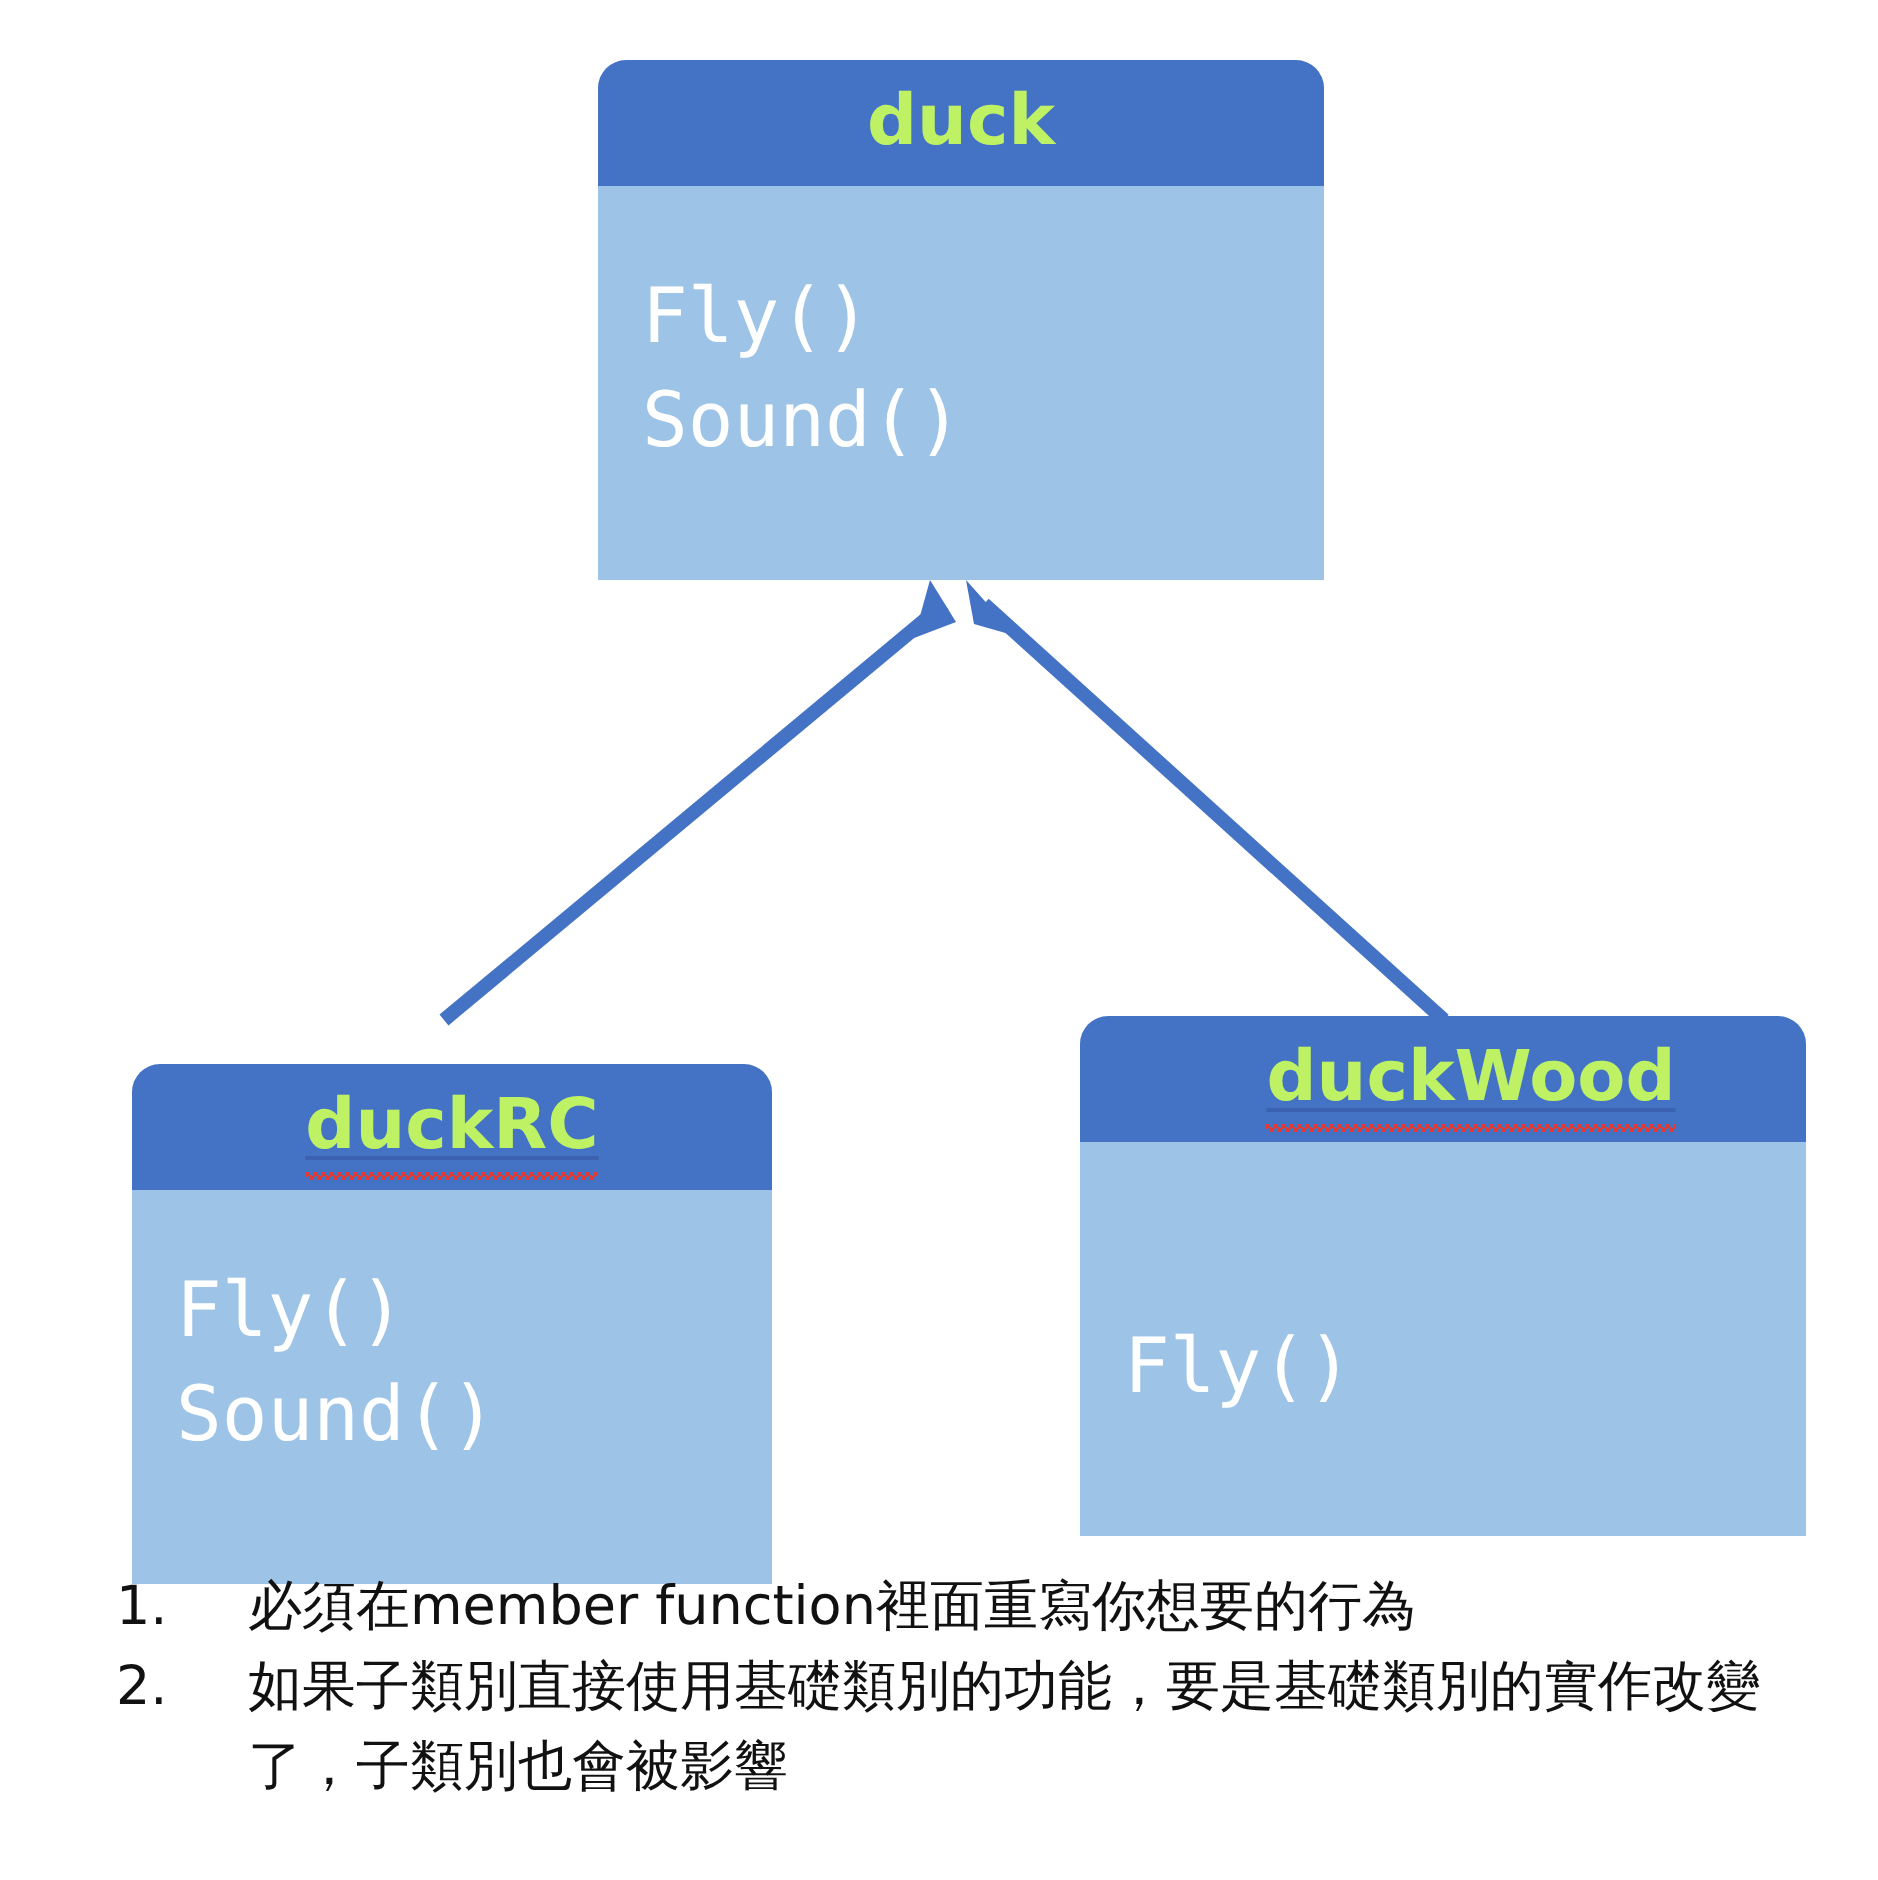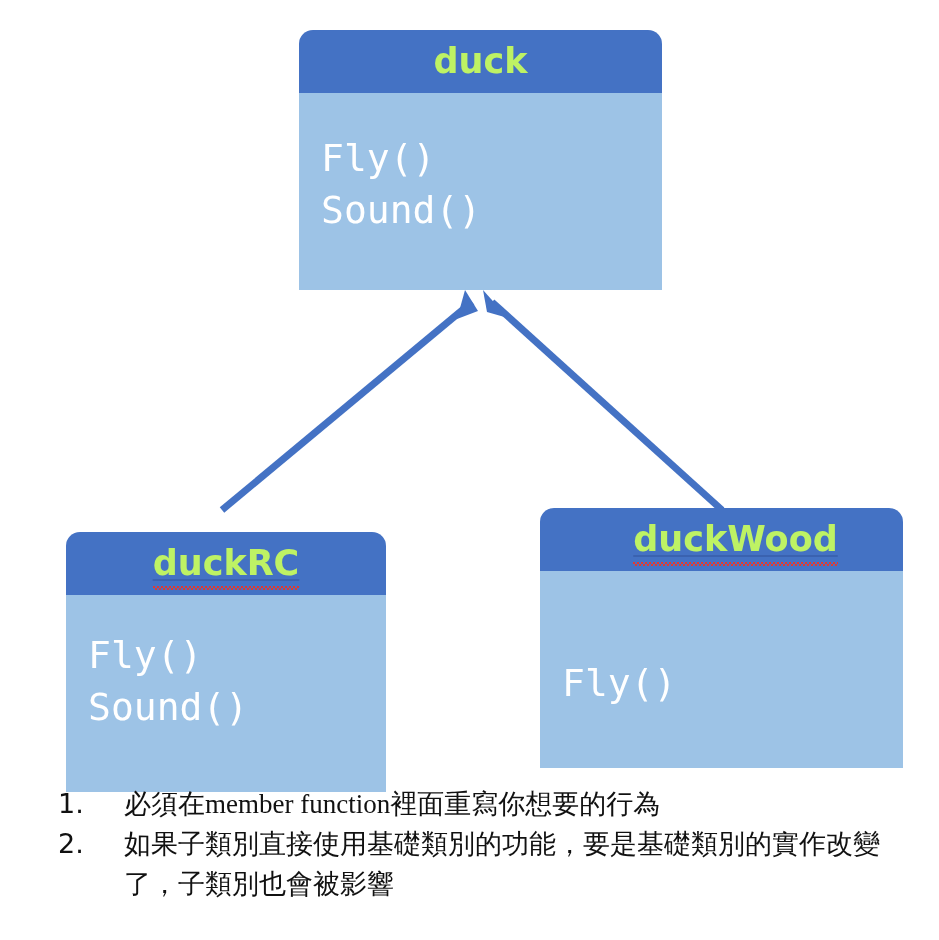--- a/index.html
+++ b/index.html
@@ -101,21 +101,20 @@
   }
   .note-marker {
     flex: 0 0 auto;
     width: 80px;
     text-align: left;
     padding-left: 14px;
     box-sizing: border-box;
   }
   .note-text {
     flex: 1 1 auto;
-    font-family: Liberation Serif, serif;
   }
 </style>
 </head>
 <body>
 
 <svg id="diagram-canvas" viewBox="0 0 939 940" xmlns="http://www.w3.org/2000/svg">
 
   <g>
     <line x1="222" y1="510" x2="472" y2="302" stroke="#4472C4" stroke-width="7" stroke-linecap="butt"></line>
     <path d="M 465 290 L 457 319 L 478 311 Z" fill="#4472C4"></path>

